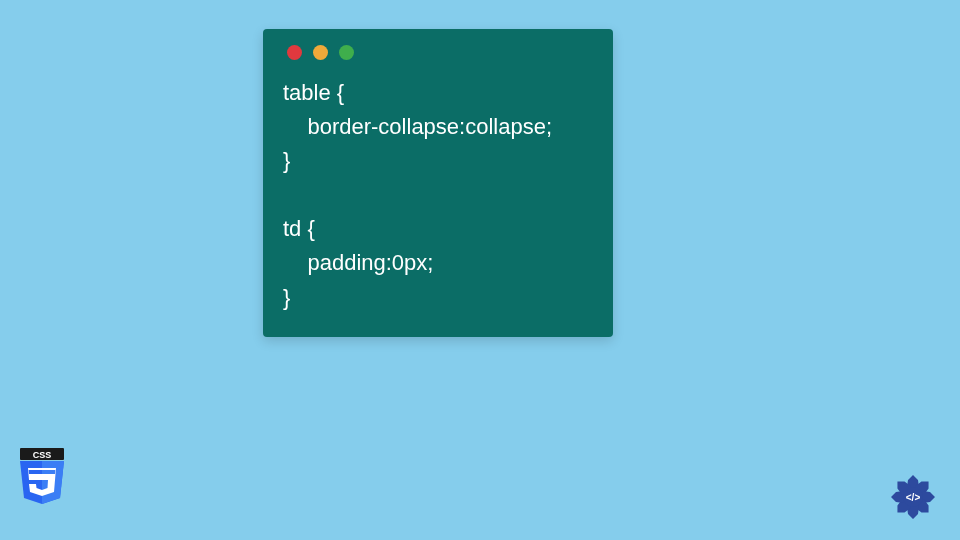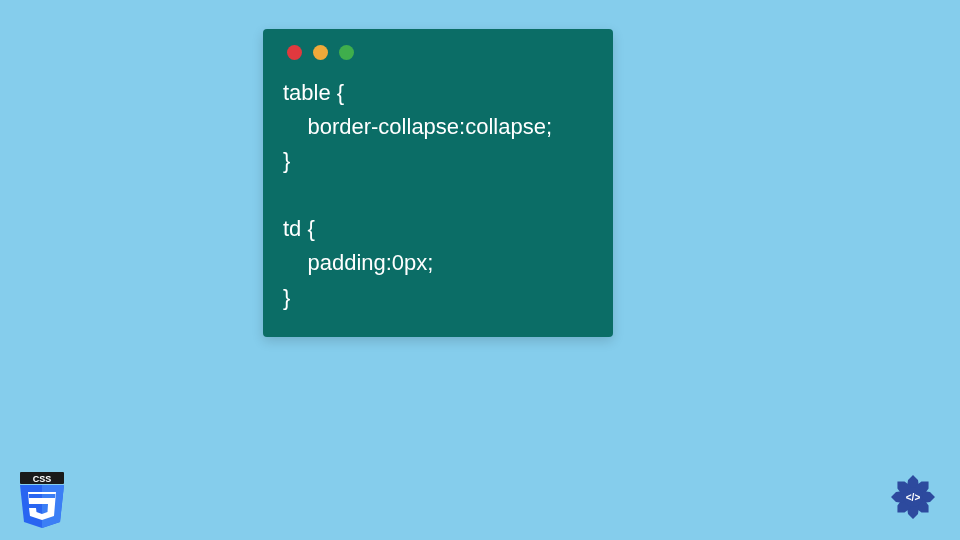--- a/index.html
+++ b/index.html
@@ -36,21 +36,21 @@
   .code {
     color: #ffffff;
     font-family: -apple-system, BlinkMacSystemFont, "Segoe UI", Helvetica, Arial, sans-serif;
     font-size: 22px;
     line-height: 1.55;
     white-space: pre;
   }
   .css-badge {
     position: absolute;
     left: 18px;
-    bottom: 10px;
+    bottom: 34px;
     width: 48px;
     height: 58px;
   }
   .delft-logo {
     position: absolute;
     right: 22px;
     bottom: 18px;
     display: flex;
     align-items: center;
     gap: 6px;

